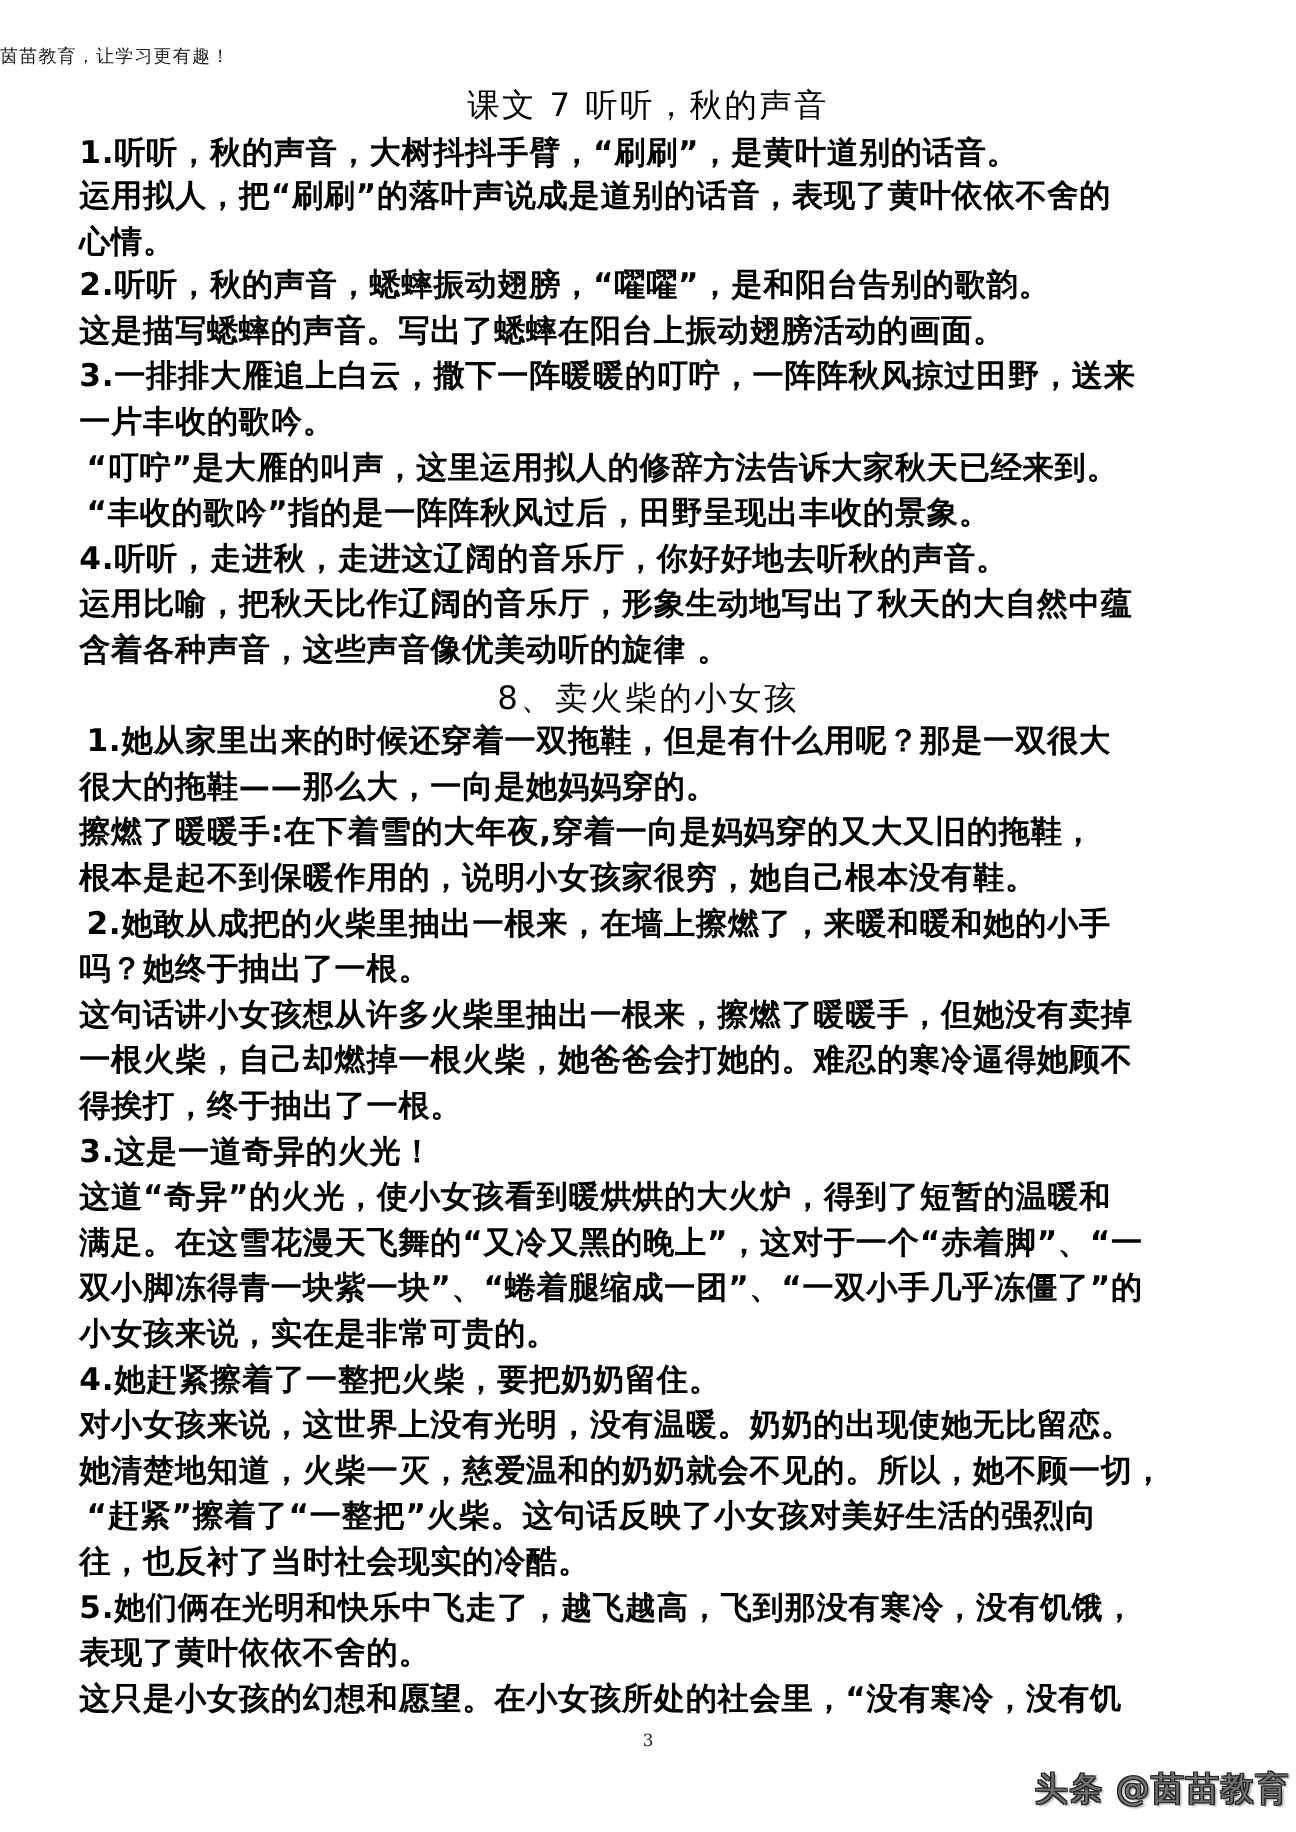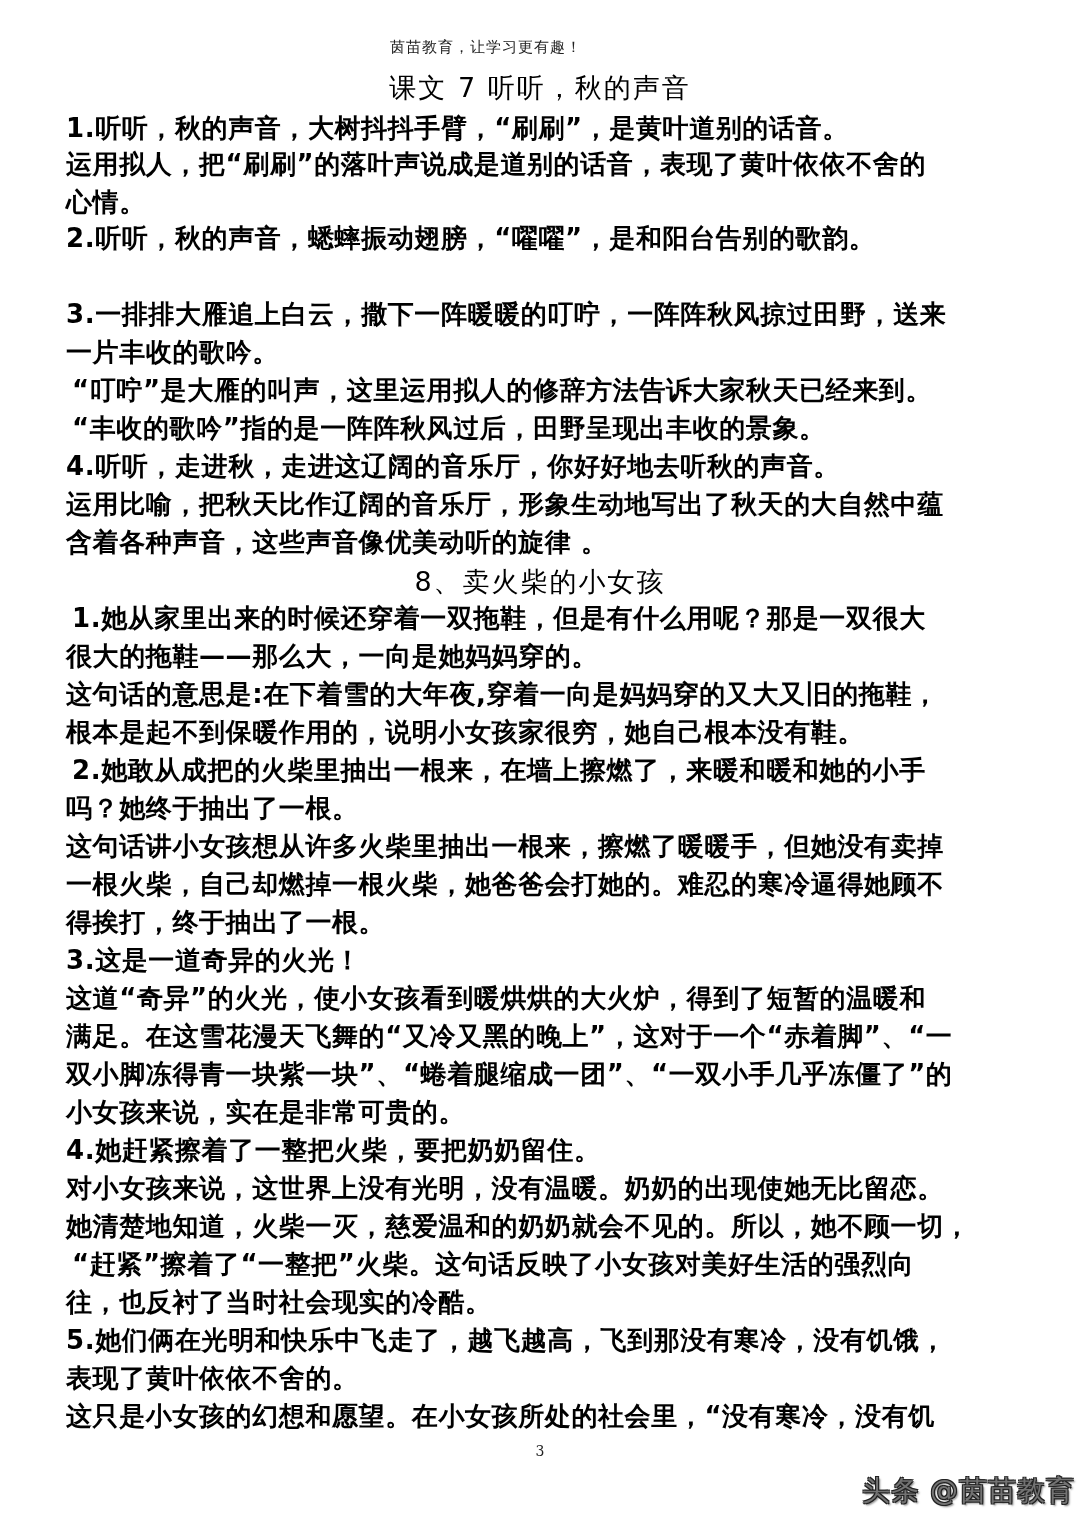--- a/index.html
+++ b/index.html
@@ -3,21 +3,21 @@
   <meta charset="utf-8">
   <style>
     html, body { margin: 0; padding: 0; background: #ffffff; }
     body {
       width: 1080px; height: 1527px; position: relative; overflow: hidden;
       font-family: "DejaVu Sans", "Liberation Sans", sans-serif;
       color: #000;
     }
     .page { position: absolute; left: 0; top: 0; width: 1080px; height: 1527px; }
     .header {
-      position: absolute; top: 38px; left: 0; width: 972px; text-align: center;
+      position: absolute; top: 38px; left: 0; width: 972px; text-align: left;
       font-family: "DejaVu Serif", "Liberation Serif", serif;
       font-size: 15px; color: #222; letter-spacing: 1px;
     }
     .title {
       position: absolute; left: 0; width: 1080px; text-align: center;
       font-size: 27px; font-weight: normal; letter-spacing: 2px;
     }
     .line {
       position: absolute; left: 66px; width: 960px;
       font-size: 26px; font-weight: bold; white-space: nowrap;
@@ -38,32 +38,33 @@
 <body>
 
 <div class="page">
   <div class="header">茵苗教育，让学习更有趣！</div>
 
   <div class="title" style="top:70px">课文 7  听听，秋的声音</div>
   <div class="line" style="top:112px">1.听听，秋的声音，大树抖抖手臂，“刷刷”，是黄叶道别的话音。</div>
   <div class="line" style="top:148px">运用拟人，把“刷刷”的落叶声说成是道别的话音，表现了黄叶依依不舍的</div>
   <div class="line" style="top:186px">心情。</div>
   <div class="line" style="top:222px">2.听听，秋的声音，蟋蟀振动翅膀，“嚁嚁”，是和阳台告别的歌韵。</div>
+  <div class="line" style="top:260px">这是描写蟋蟀的声音。写出了蟋蟀在阳台上振动翅膀活动的画面。</div>
   <div class="line" style="top:298px">3.一排排大雁追上白云，撒下一阵暖暖的叮咛，一阵阵秋风掠过田野，送来</div>
   <div class="line" style="top:336px">一片丰收的歌吟。</div>
   <div class="line indent" style="top:374px">“叮咛”是大雁的叫声，这里运用拟人的修辞方法告诉大家秋天已经来到。</div>
   <div class="line indent" style="top:412px">“丰收的歌吟”指的是一阵阵秋风过后，田野呈现出丰收的景象。</div>
   <div class="line" style="top:450px">4.听听，走进秋，走进这辽阔的音乐厅，你好好地去听秋的声音。</div>
   <div class="line" style="top:488px">运用比喻，把秋天比作辽阔的音乐厅，形象生动地写出了秋天的大自然中蕴</div>
   <div class="line" style="top:526px">含着各种声音，这些声音像优美动听的旋律 。</div>
 
   <div class="title" style="top:564px">8、卖火柴的小女孩</div>
   <div class="line indent" style="top:602px">1.她从家里出来的时候还穿着一双拖鞋，但是有什么用呢？那是一双很大</div>
   <div class="line" style="top:640px">很大的拖鞋——那么大，一向是她妈妈穿的。</div>
-  <div class="line" style="top:678px">这句话的意思是:在下着雪的大年夜,穿着一向是妈妈穿的又大又旧的拖鞋，</div>
+  <div class="line" style="top:678px">擦燃了暖暖手:在下着雪的大年夜,穿着一向是妈妈穿的又大又旧的拖鞋，</div>
   <div class="line" style="top:716px">根本是起不到保暖作用的，说明小女孩家很穷，她自己根本没有鞋。</div>
   <div class="line indent" style="top:754px">2.她敢从成把的火柴里抽出一根来，在墙上擦燃了，来暖和暖和她的小手</div>
   <div class="line" style="top:792px">吗？她终于抽出了一根。</div>
   <div class="line" style="top:830px">这句话讲小女孩想从许多火柴里抽出一根来，擦燃了暖暖手，但她没有卖掉</div>
   <div class="line" style="top:906px">得挨打，终于抽出了一根。</div>
   <div class="line" style="top:868px">一根火柴，自己却燃掉一根火柴，她爸爸会打她的。难忍的寒冷逼得她顾不</div>
   <div class="line" style="top:944px">3.这是一道奇异的火光！</div>
   <div class="line" style="top:982px">这道“奇异”的火光，使小女孩看到暖烘烘的大火炉，得到了短暂的温暖和</div>
   <div class="line" style="top:1020px">满足。在这雪花漫天飞舞的“又冷又黑的晚上”，这对于一个“赤着脚”、“一</div>
   <div class="line" style="top:1058px">双小脚冻得青一块紫一块”、“蜷着腿缩成一团”、“一双小手几乎冻僵了”的</div>

